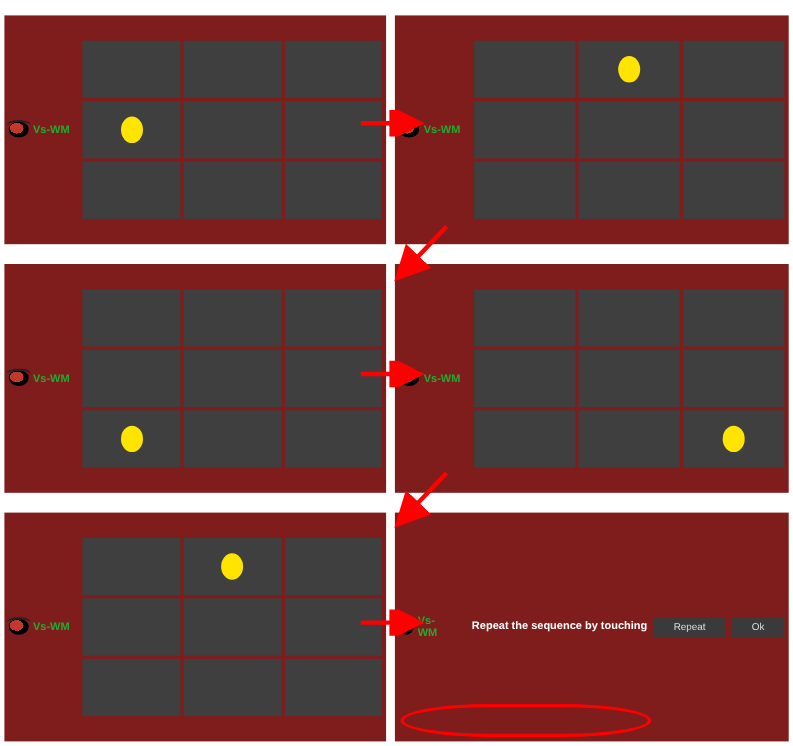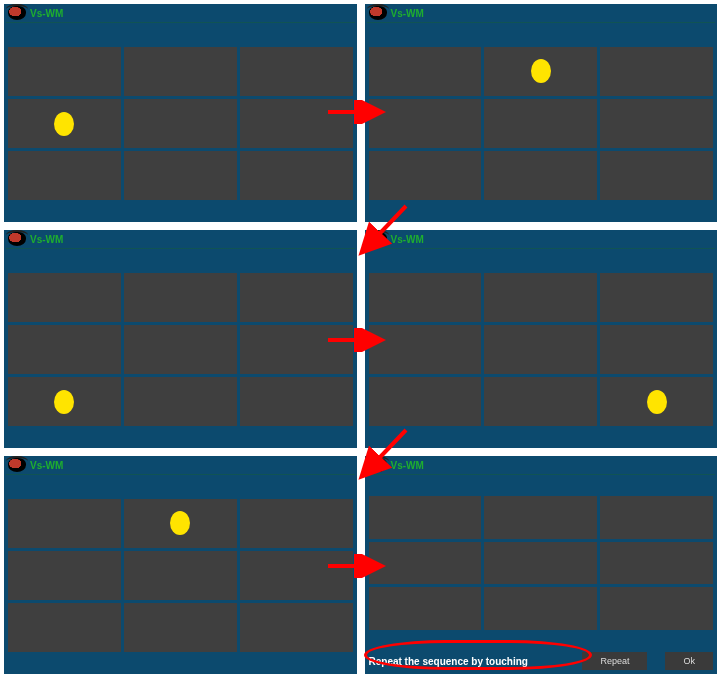--- a/index.html
+++ b/index.html
@@ -1,28 +1,28 @@
 <!DOCTYPE html>
 <html><head>
 <meta charset="utf-8">
 <style>
   html,body{margin:0;padding:0;background:#fff;font-family:Arial,Helvetica,sans-serif;}
   body{width:721px;height:678px;position:relative;}
   .layout{display:grid;grid-template-columns:1fr 1fr;grid-template-rows:1fr 1fr 1fr;gap:8px;padding:4px;box-sizing:border-box;height:100%;}
-  .panel{background:#0c4a6e;position:relative;display:flex;flex-direction:column;}
+  .panel{background:#7f1d1d;position:relative;display:flex;flex-direction:row;margin-top:10px;}
   .title-bar{display:flex;align-items:center;gap:4px;padding:2px 4px;}
   .logo{width:18px;height:14px;background:radial-gradient(ellipse at 40% 40%, #c0392b 0%, #c0392b 40%, #000 41%, #000 100%);border-radius:50% 50% 60% 60%;position:relative;}
   .logo::after{content:"";position:absolute;left:-2px;top:-2px;width:22px;height:8px;border-top:2px solid #222;border-radius:50%;}
   .title-text{color:#1eae2f;font-weight:bold;font-size:10px;}
   .title-rule{height:1px;background:linear-gradient(to bottom,#166d6d 0,#0a3a3a 100%);margin:0 2px 2px 2px;}
   .grid-area{flex:1;display:flex;flex-direction:column;justify-content:center;padding:0 4px;}
   .grid3{display:grid;grid-template-columns:repeat(3,1fr);grid-template-rows:repeat(3,1fr);gap:3px;height:78%;}
   .cell{background:#3f3f3f;position:relative;}
   .dot{width:20px;height:24px;background:#ffe400;border-radius:50%;position:absolute;left:50%;top:50%;transform:translate(-50%,-50%);}
-  .bottom-bar{display:flex;align-items:center;gap:18px;padding:3px 4px 4px 4px;}
+  .bottom-bar{display:flex;align-items:center;gap:6px;padding:3px 4px 4px 4px;}
   .prompt{flex:1;color:#fff;font-weight:bold;font-size:10px;white-space:nowrap;}
   .btn{background:#3a3a3a;color:#ddd;font-size:9px;border:none;padding:4px 18px;cursor:pointer;}
   
   .arrow{position:absolute;pointer-events:none;}
   .arrow svg{display:block;}
   .ann-ellipse{position:absolute;border:3px solid #ff0000;border-radius:50%/70%;pointer-events:none;}
 </style>
 </head>
 <body>
 

